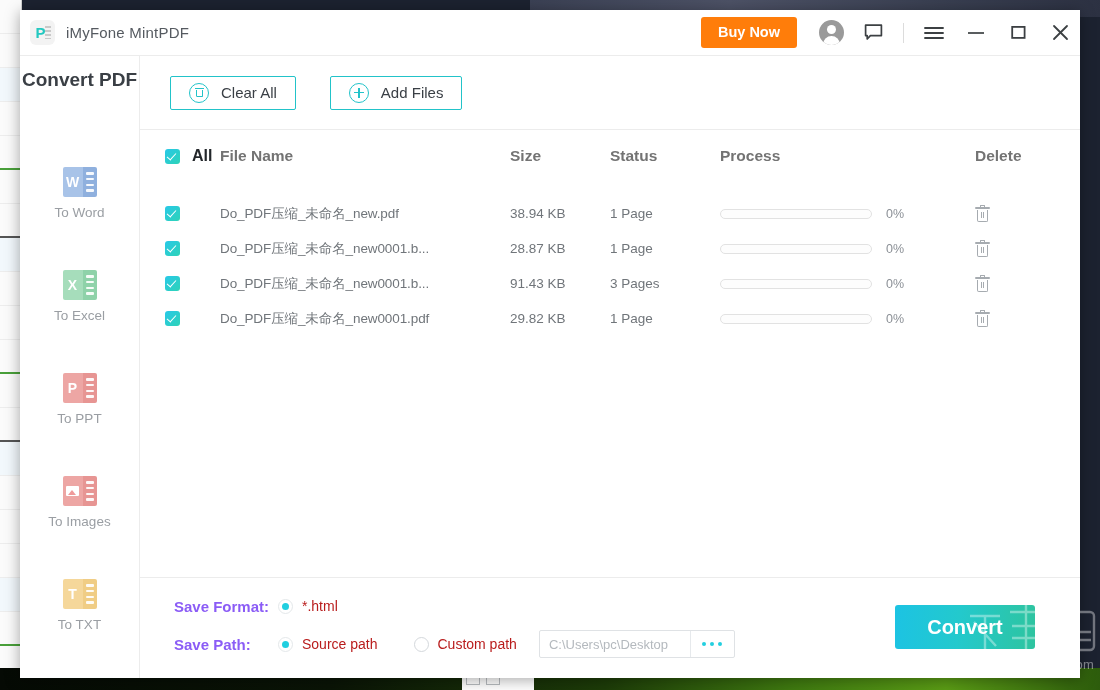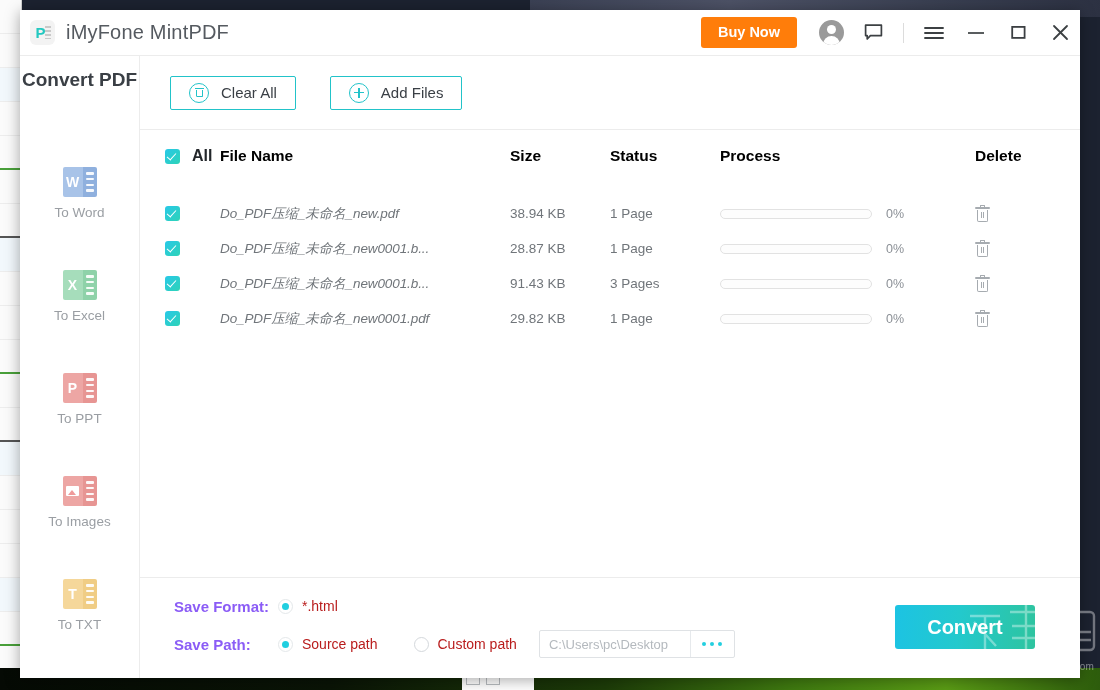--- a/index.html
+++ b/index.html
@@ -71,21 +71,21 @@
     font: 700 15px/1 "Liberation Sans", sans-serif;
     color: #23c8c0;
     position: relative; left: -2px;
   }
   .logo-box .plines {
     position: absolute; right: 4px; top: 6px;
     width: 6px; height: 13px;
     background: repeating-linear-gradient(#c9c9c9 0 2px, transparent 2px 4px);
   }
   .app-title {
-    font-size: 20px; color: #555a60; letter-spacing: .2px;
+    font-size: 15px; color: #555a60; letter-spacing: .2px;
   }
   .tb-spacer { flex: 1; }
 
   #buy-now {
     background: #ff7d0a;
     color: #ffffff;
     font: 700 14.5px/1 "Liberation Sans", sans-serif;
     border: none; border-radius: 3px;
     padding: 8px 17px;
     cursor: pointer;
@@ -219,24 +219,24 @@
 
   .c-chk   { width: 55px; display:flex; align-items:center; }
   .c-name  { width: 290px; }
   .c-size  { width: 100px; }
   .c-stat  { width: 110px; }
   .c-proc  { width: 230px; display:flex; align-items:center; gap:14px; }
   .c-del   { flex: 1; display: flex; justify-content: flex-start; padding-left: 25px; }
 
   .th {
     font: 700 15.5px/1 "Liberation Sans", sans-serif;
-    color: #000000;
+    color: #737373;
   }
   .td { font-size: 13.5px; color: #70757a; white-space: nowrap; overflow: hidden; }
-  .td.fname { letter-spacing: -.1px; font-style: italic; }
+  .td.fname { letter-spacing: -.1px; }
 
   .chk {
     width: 15px; height: 15px; border-radius: 3px;
     background: linear-gradient(135deg,#28c8e8 0%,#2ed3b7 100%);
     position: relative; cursor: pointer;
   }
   .chk::after {
     content:""; position:absolute; left:4.2px; top:2px;
     width:4px; height:8px;
     border:solid #fff; border-width:0 1.8px 1.8px 0;
@@ -325,21 +325,21 @@
 
   
   #watermark {
     position: absolute; right: 2px; bottom: 16px;
     width: 132px; height: 78px;
     pointer-events: none;
     opacity: .5;
   }
   #watermark .wmk-txt {
     position:absolute; bottom: 2px; right: 4px;
-    font-size: 10px; color: rgba(255,255,255,.85);
+    font-size: 13px; color: rgba(255,255,255,.85);
     letter-spacing: .2px;
   }
   
   .bg-foot {
     position: absolute; left: 462px; bottom: 0; width: 72px; height: 21px;
     display: flex; align-items: center; gap: 6px; padding-left: 4px;
     background: #ffffff;
   }
   .bg-foot .mini {
     width: 14px; height: 11px; border: 1.3px solid #b9bdc1;

